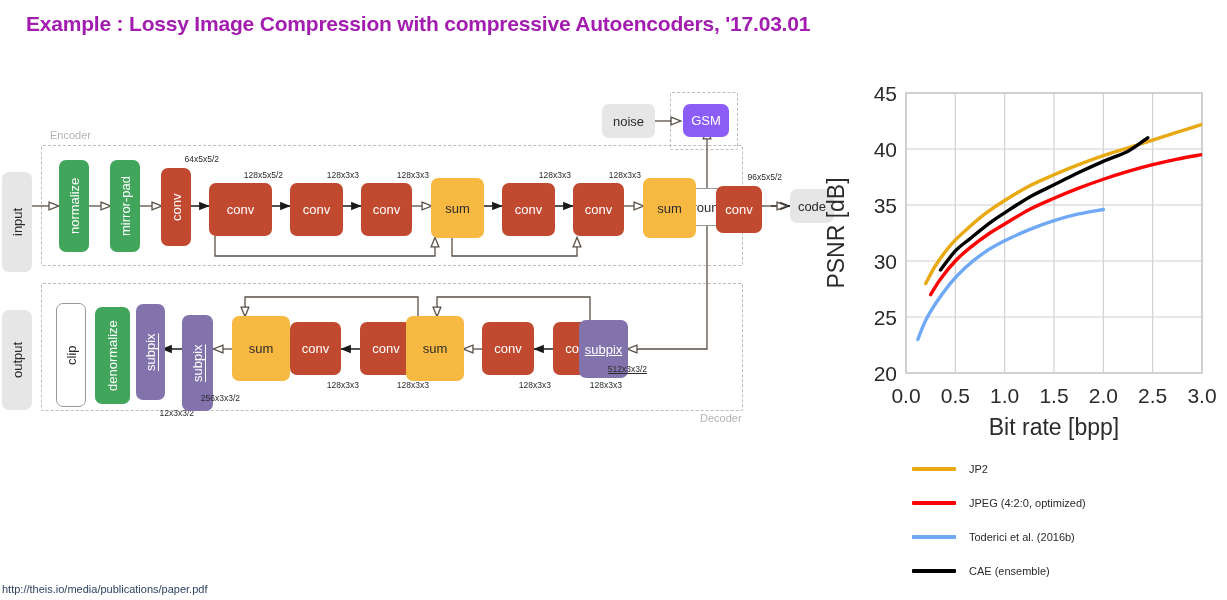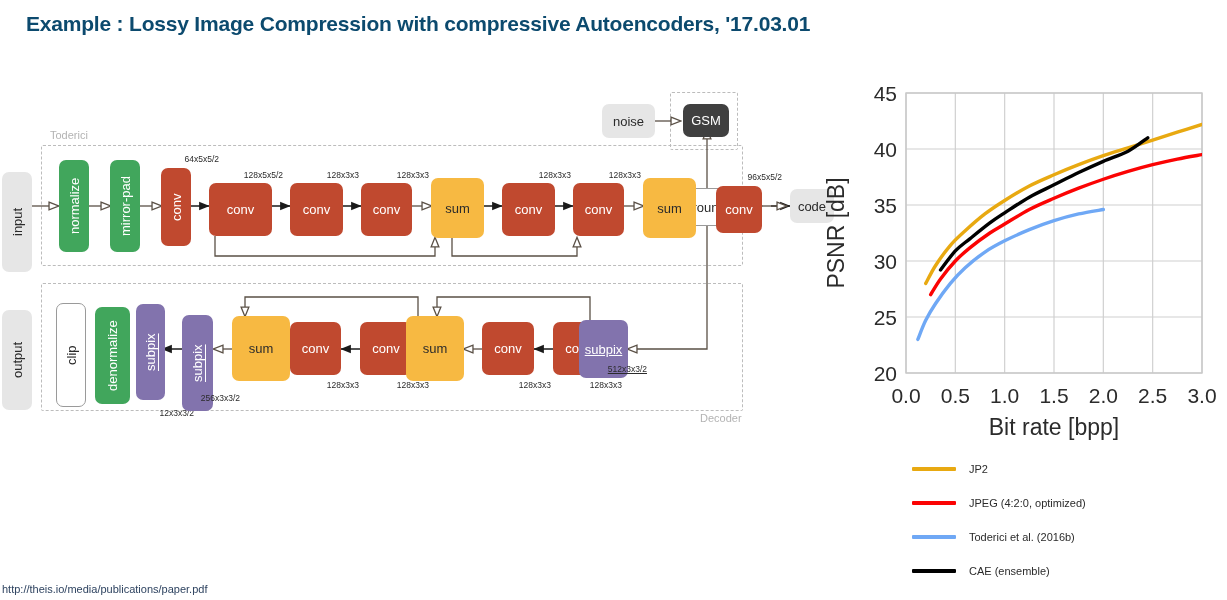--- a/index.html
+++ b/index.html
@@ -9,21 +9,21 @@
     background: #ffffff;
     font-family: "Liberation Sans", sans-serif;
     overflow: hidden;
   }
   #slide { position: relative; width: 1227px; height: 600px; background:#fff; }
 
   
   #slide-title {
     position: absolute; left: 26px; top: 12px;
     font-size: 21px; font-weight: bold;
-    color: #0c4a6e; letter-spacing: -0.2px;
+    color: #a21caf; letter-spacing: -0.2px;
     white-space: nowrap;
   }
 
   
   #footer-url {
     position: absolute; left: 2px; top: 583px;
     font-size: 11px; color: #2e4360;
   }
 
   
@@ -36,21 +36,21 @@
     display: flex; align-items: center; justify-content: center;
     font-size: 13px; color: #ffffff;
     text-align: center; line-height: 1;
   }
   .node.vert { writing-mode: vertical-rl; transform: rotate(180deg); }
   .n-gray   { background: #e6e6e6; color: #2b2b2b; }
   .n-green  { background: #41a65c; }
   .n-conv   { background: #c0492f; }
   .n-sum    { background: #f7b942; color: #2b2b2b; }
   .n-purple { background: #8273ad; text-decoration: underline; }
-  .n-blue   { background: #404040; }
+  .n-blue   { background: #8b5cf6; }
   .n-white  { background: #ffffff; color: #2b2b2b; border: 1.2px solid #9a9a9a; }
 
   .caption {
     position: absolute;
     font-size: 8.5px; color: #2b2b2b;
     white-space: nowrap; text-align: right;
     font-family: "Liberation Sans", sans-serif;
   }
   .group-box {
     position: absolute;
@@ -72,21 +72,21 @@
 </head>
 <body>
 
 <div id="slide">
 
   <div id="slide-title">Example : Lossy Image Compression with compressive Autoencoders, '17.03.01</div>
 
   <div id="diagram">
 
     <div class="group-box" style="left:41px; top:85px; width:702px; height:121px;"></div>
-    <div class="group-label" style="left:50px; top:69px;">Toderici</div>
+    <div class="group-label" style="left:50px; top:69px;">Encoder</div>
 
     <div class="group-box" style="left:41px; top:223px; width:702px; height:128px;"></div>
     <div class="group-label" style="left:700px; top:352px;">Decoder</div>
 
     <div class="group-box" style="left:670px; top:32px; width:68px; height:58px;"></div>
     <div class="group-label" style="left:688px; top:13px;margin-top:36px;">Model</div>
 
     <svg width="820" height="400" style="position:absolute; left:0; top:0;">
       <defs>
         <marker id="ohead" markerWidth="9" markerHeight="9" refX="7.5" refY="3.6" orient="auto">

